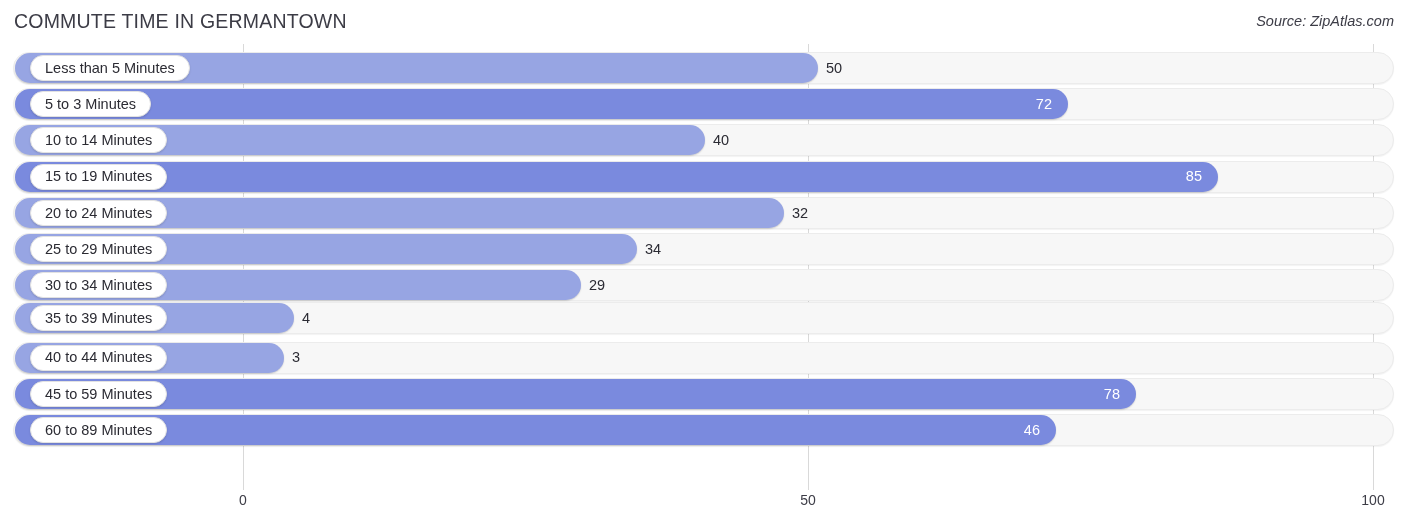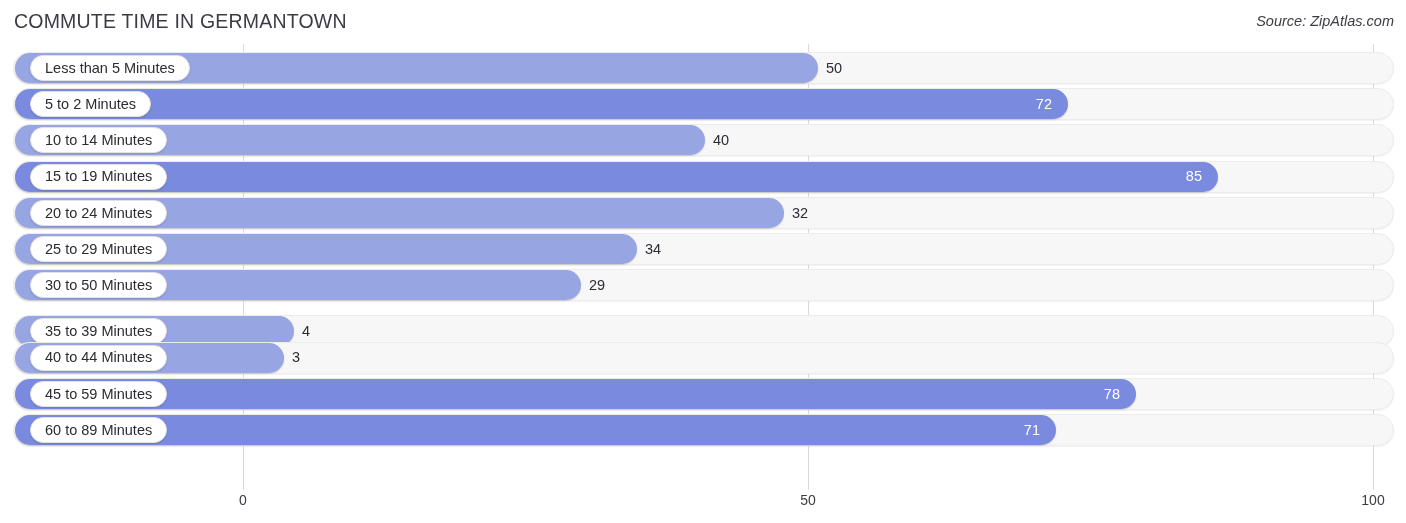--- a/index.html
+++ b/index.html
@@ -177,21 +177,21 @@
         <div class="bar" style="width: 803px; background: rgb(151, 165, 227);"></div>
         <div class="pill">
           <span class="pill-label">Less than 5 Minutes</span>
         </div>
         <div class="value outside" style="left: 826px;">50</div>
       </div>
       <div class="row" style="top: 44.2px;">
         <div class="track"></div>
         <div class="bar" style="width: 1053px; background: rgb(122, 138, 222);"></div>
         <div class="pill">
-          <span class="pill-label">5 to 2 Minutes</span>
+          <span class="pill-label">5 to 3 Minutes</span>
         </div>
         <div class="value inside" style="left: 0px; width: 1052px;">72</div>
       </div>
       <div class="row" style="top: 80.4px;">
         <div class="track"></div>
         <div class="bar" style="width: 690px; background: rgb(151, 165, 227);"></div>
         <div class="pill">
           <span class="pill-label">10 to 14 Minutes</span>
         </div>
         <div class="value outside" style="left: 713px;">40</div>
@@ -217,25 +217,25 @@
         <div class="bar" style="width: 622px; background: rgb(151, 165, 227);"></div>
         <div class="pill">
           <span class="pill-label">25 to 29 Minutes</span>
         </div>
         <div class="value outside" style="left: 645px;">34</div>
       </div>
       <div class="row" style="top: 225.2px;">
         <div class="track"></div>
         <div class="bar" style="width: 566px; background: rgb(151, 165, 227);"></div>
         <div class="pill">
-          <span class="pill-label">30 to 50 Minutes</span>
+          <span class="pill-label">30 to 34 Minutes</span>
         </div>
         <div class="value outside" style="left: 589px;">29</div>
       </div>
-      <div class="row" style="top: 271px;">
+      <div class="row" style="top: 258px;">
         <div class="track"></div>
         <div class="bar" style="width: 279px; background: rgb(151, 165, 227);"></div>
         <div class="pill">
           <span class="pill-label">35 to 39 Minutes</span>
         </div>
         <div class="value outside" style="left: 302px;">4</div>
       </div>
       <div class="row" style="top: 297.6px;">
         <div class="track"></div>
         <div class="bar" style="width: 269px; background: rgb(151, 165, 227);"></div>
@@ -251,21 +251,21 @@
           <span class="pill-label">45 to 59 Minutes</span>
         </div>
         <div class="value inside" style="left: 0px; width: 1120px;">78</div>
       </div>
       <div class="row" style="top: 370px;">
         <div class="track"></div>
         <div class="bar" style="width: 1041px; background: rgb(122, 138, 222);"></div>
         <div class="pill">
           <span class="pill-label">60 to 89 Minutes</span>
         </div>
-        <div class="value inside" style="left: 0px; width: 1040px;">71</div>
+        <div class="value inside" style="left: 0px; width: 1040px;">46</div>
       </div>
     </div>
 </div>
 
 <div class="axis" id="axis">
     <div class="tick" style="left: 243px;">0</div>
     <div class="tick" style="left: 808px;">50</div>
     <div class="tick" style="left: 1373px;">100</div>
   </div>
 

